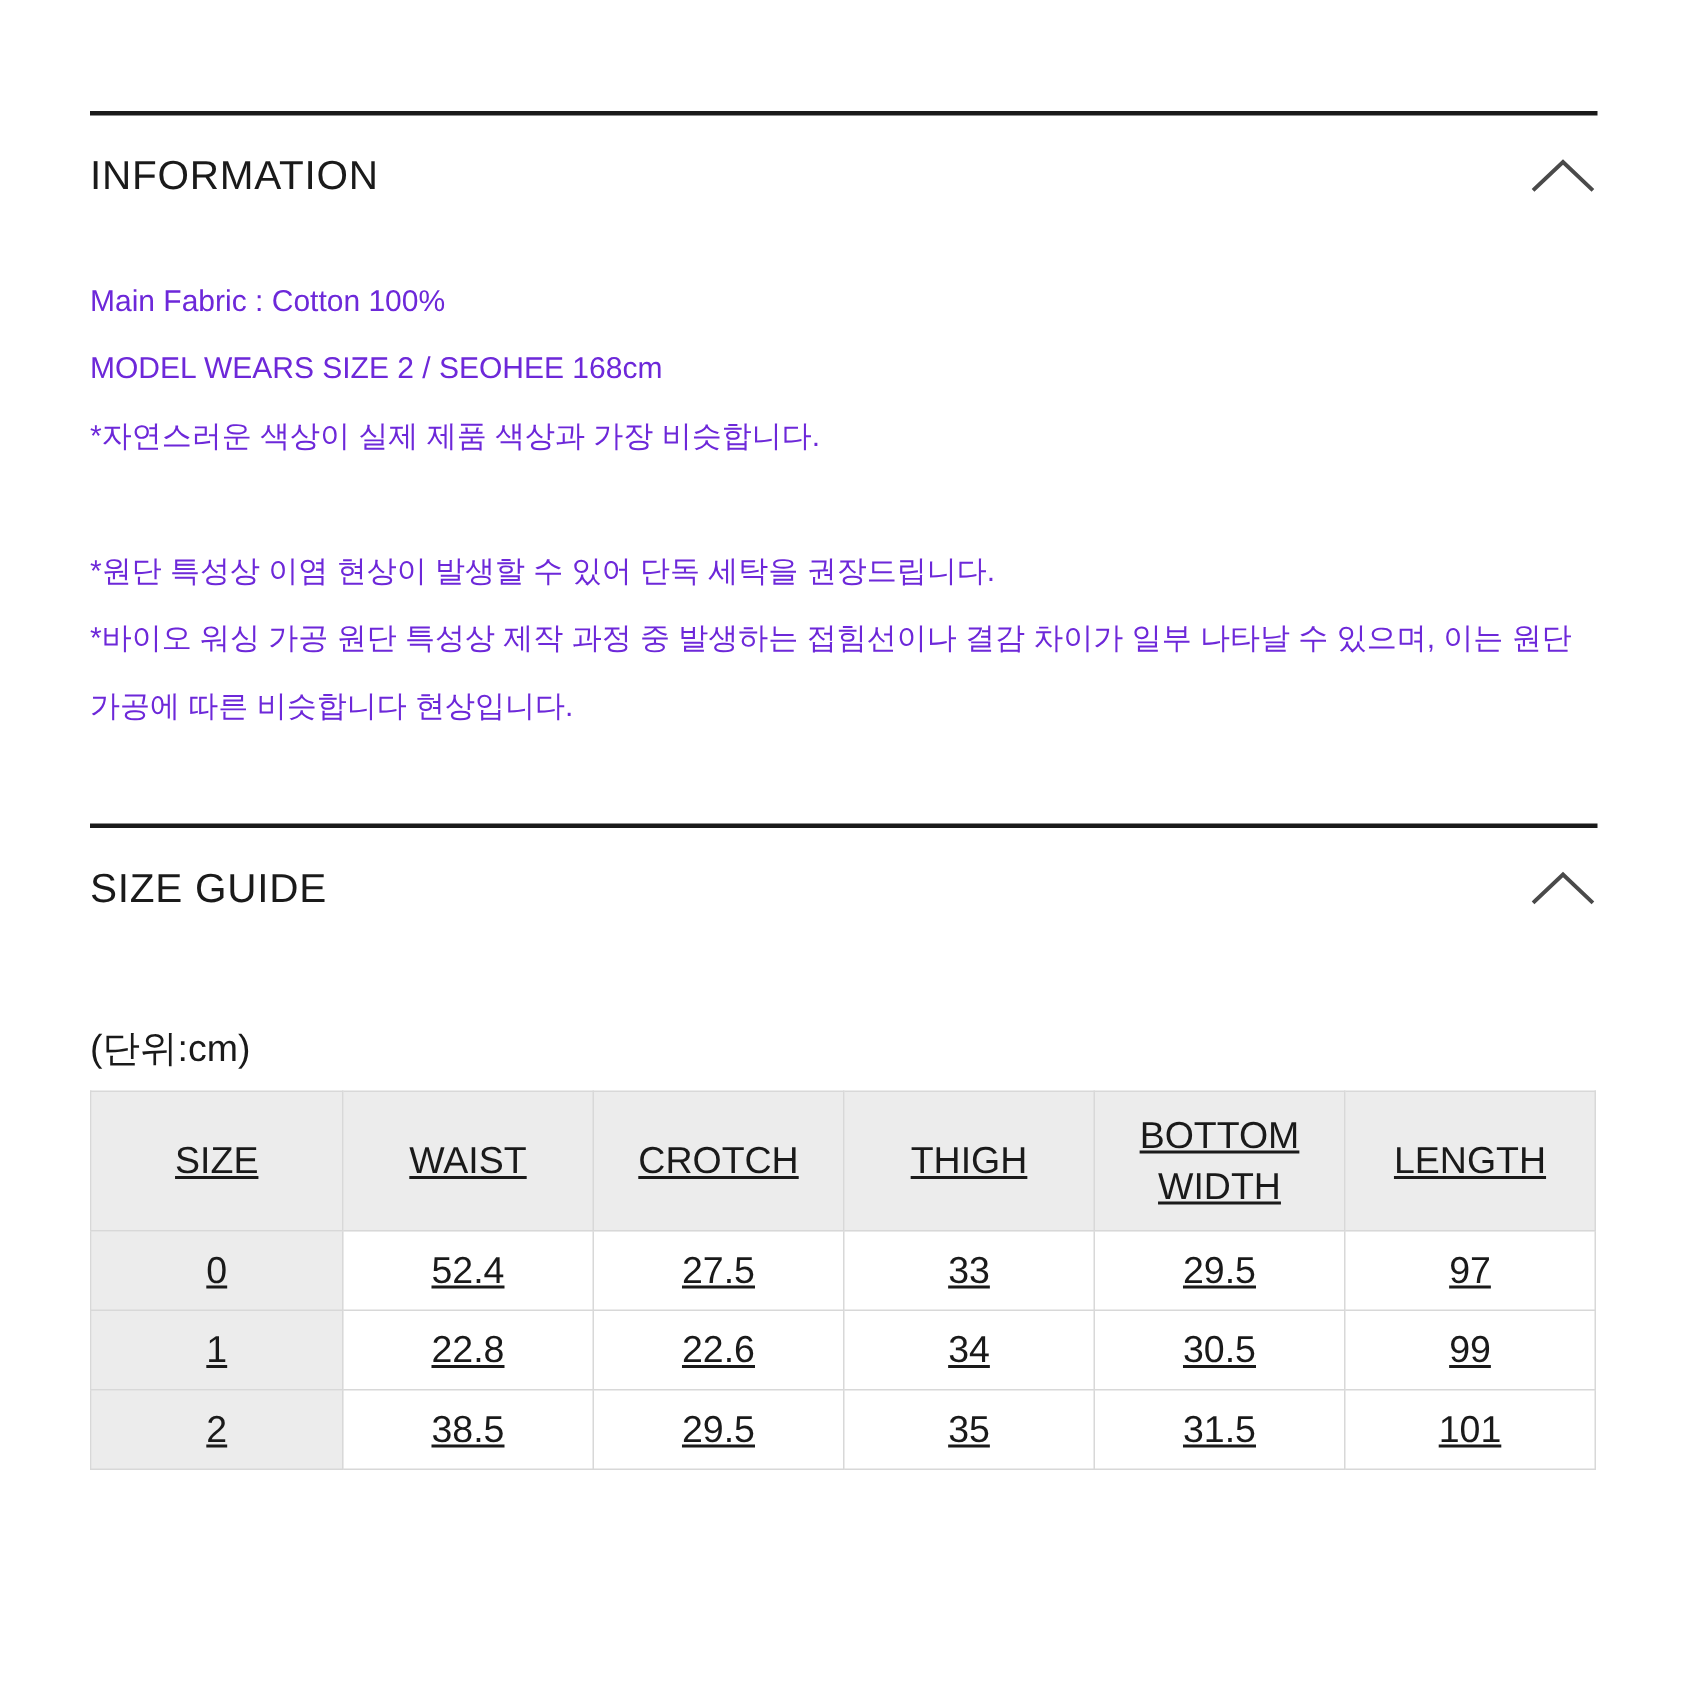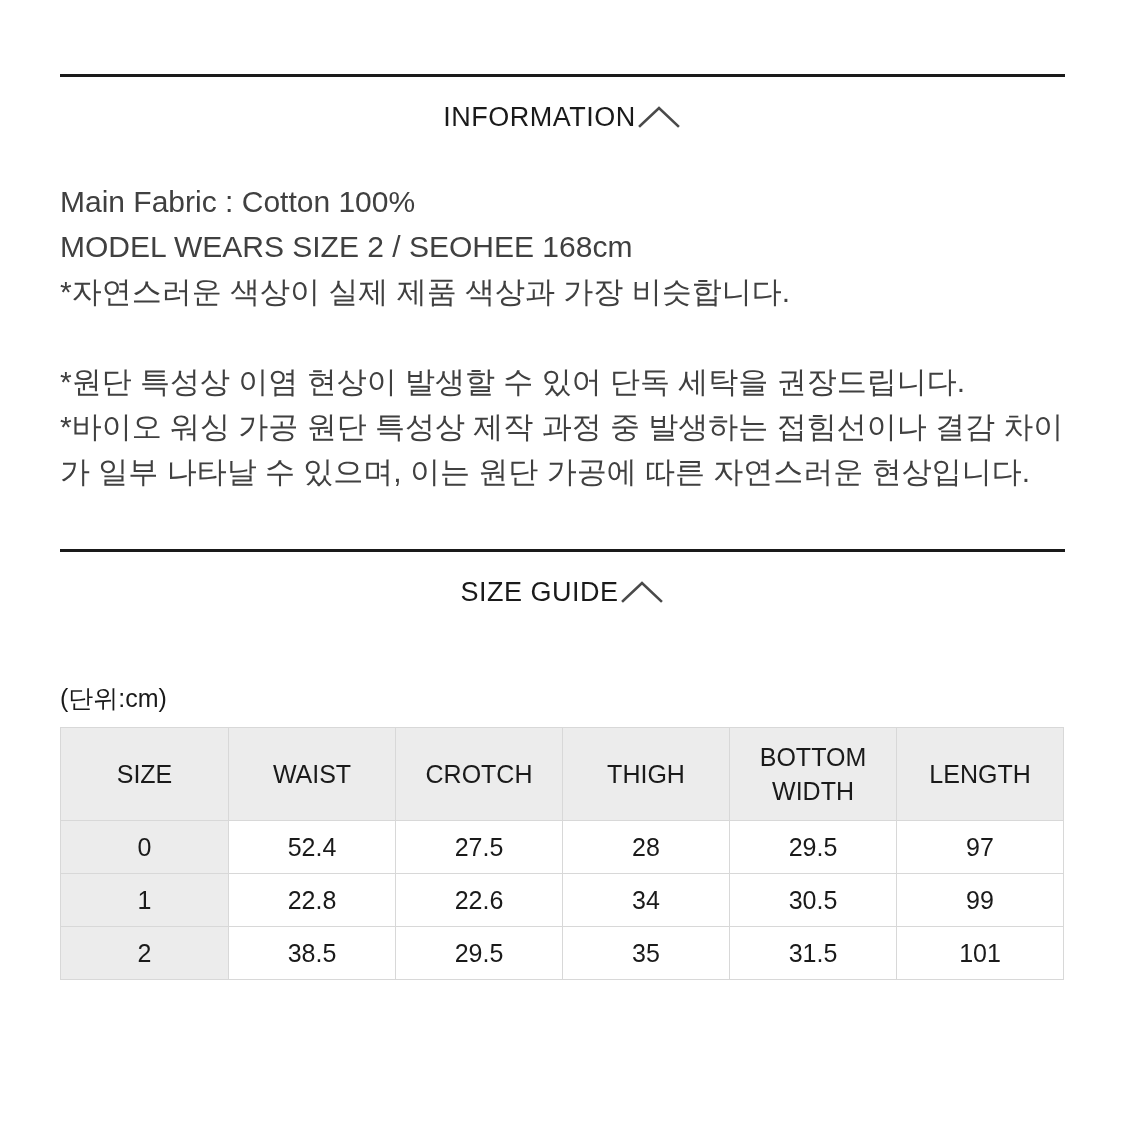--- a/index.html
+++ b/index.html
@@ -25,62 +25,63 @@
     border-top: 3px solid #1a1a1a;
     width: 1005px;
     margin: 0;
   }
   .rule.top { margin-top: 74px; }
   .rule.mid { margin-top: 55px; }
 
   .section-head {
     display: flex;
     align-items: center;
-    justify-content: center;
+    justify-content: space-between;
     height: 80px;
   }
   .section-title {
     font-size: 27px;
     letter-spacing: 0.5px;
     color: #1a1a1a;
     font-weight: 400;
   }
   .chevron {
     width: 46px;
     height: 46px;
     display: flex;
     align-items: center;
     justify-content: center;
   }
   .chevron svg { display: block; }
 
   .info-body {
     margin-top: 22px;
-    font-size: 30px;
+    font-size: 20px;
     line-height: 45px;
-    color: #404040;
+    color: #6d28d9;
     max-width: 1010px;
   }
   .info-body p { margin: 0; }
   .info-gap { height: 45px; }
 
   .unit-note {
     text-align: left;
     font-size: 25px;
     margin-top: 50px;
     margin-bottom: 12px;
     padding-right: 2px;
     color: #1a1a1a;
   }
 
   table.size-table {
     border-collapse: collapse;
     width: 800px;
     table-layout: fixed;
     font-size: 25px;
+    text-decoration: underline;
   }
   table.size-table th,
   table.size-table td {
     border: 1px solid #d8d8d8;
     text-align: center;
     color: #1a1a1a;
     font-weight: 400;
     padding: 0;
   }
   table.size-table thead th {
@@ -114,21 +115,21 @@
       </svg>
     </div>
   </div>
 
   <div class="info-body">
     <p>Main Fabric : Cotton 100%</p>
     <p>MODEL WEARS SIZE 2 / SEOHEE 168cm</p>
     <p>*자연스러운 색상이 실제 제품 색상과 가장 비슷합니다.</p>
     <div class="info-gap"></div>
     <p>*원단 특성상 이염 현상이 발생할 수 있어 단독 세탁을 권장드립니다.</p>
-    <p>*바이오 워싱 가공 원단 특성상 제작 과정 중 발생하는 접힘선이나 결감 차이가 일부 나타날 수 있으며, 이는 원단 가공에 따른 자연스러운 현상입니다.</p>
+    <p>*바이오 워싱 가공 원단 특성상 제작 과정 중 발생하는 접힘선이나 결감 차이가 일부 나타날 수 있으며, 이는 원단 가공에 따른 비슷합니다 현상입니다.</p>
   </div>
 
   <div class="rule mid"></div>
 
   <div class="section-head">
     <div class="section-title">SIZE GUIDE</div>
     <div class="chevron">
       <svg width="44" height="26" viewBox="0 0 44 26" aria-hidden="true">
         <polyline points="3,22 22,4 41,22" fill="none" stroke="#4a4a4a" stroke-width="2.6" stroke-linecap="square"></polyline>
       </svg>
@@ -154,21 +155,21 @@
         <th>THIGH</th>
         <th>BOTTOM WIDTH</th>
         <th>LENGTH</th>
       </tr>
     </thead>
     <tbody>
       <tr>
         <td class="size-col">0</td>
         <td>52.4</td>
         <td>27.5</td>
-        <td>28</td>
+        <td>33</td>
         <td>29.5</td>
         <td>97</td>
       </tr>
       <tr>
         <td class="size-col">1</td>
         <td>22.8</td>
         <td>22.6</td>
         <td>34</td>
         <td>30.5</td>
         <td>99</td>

